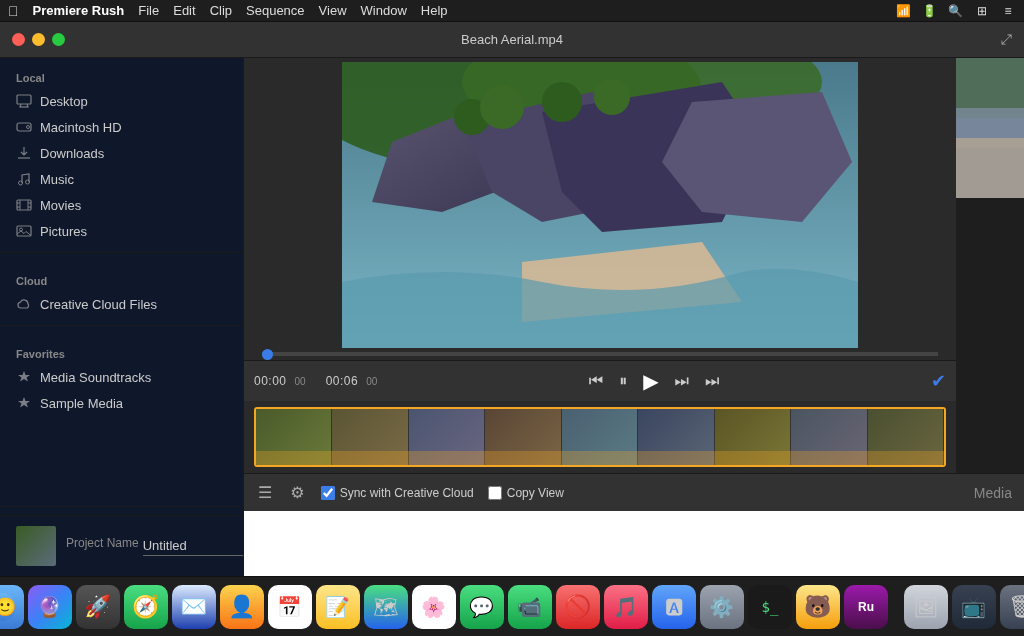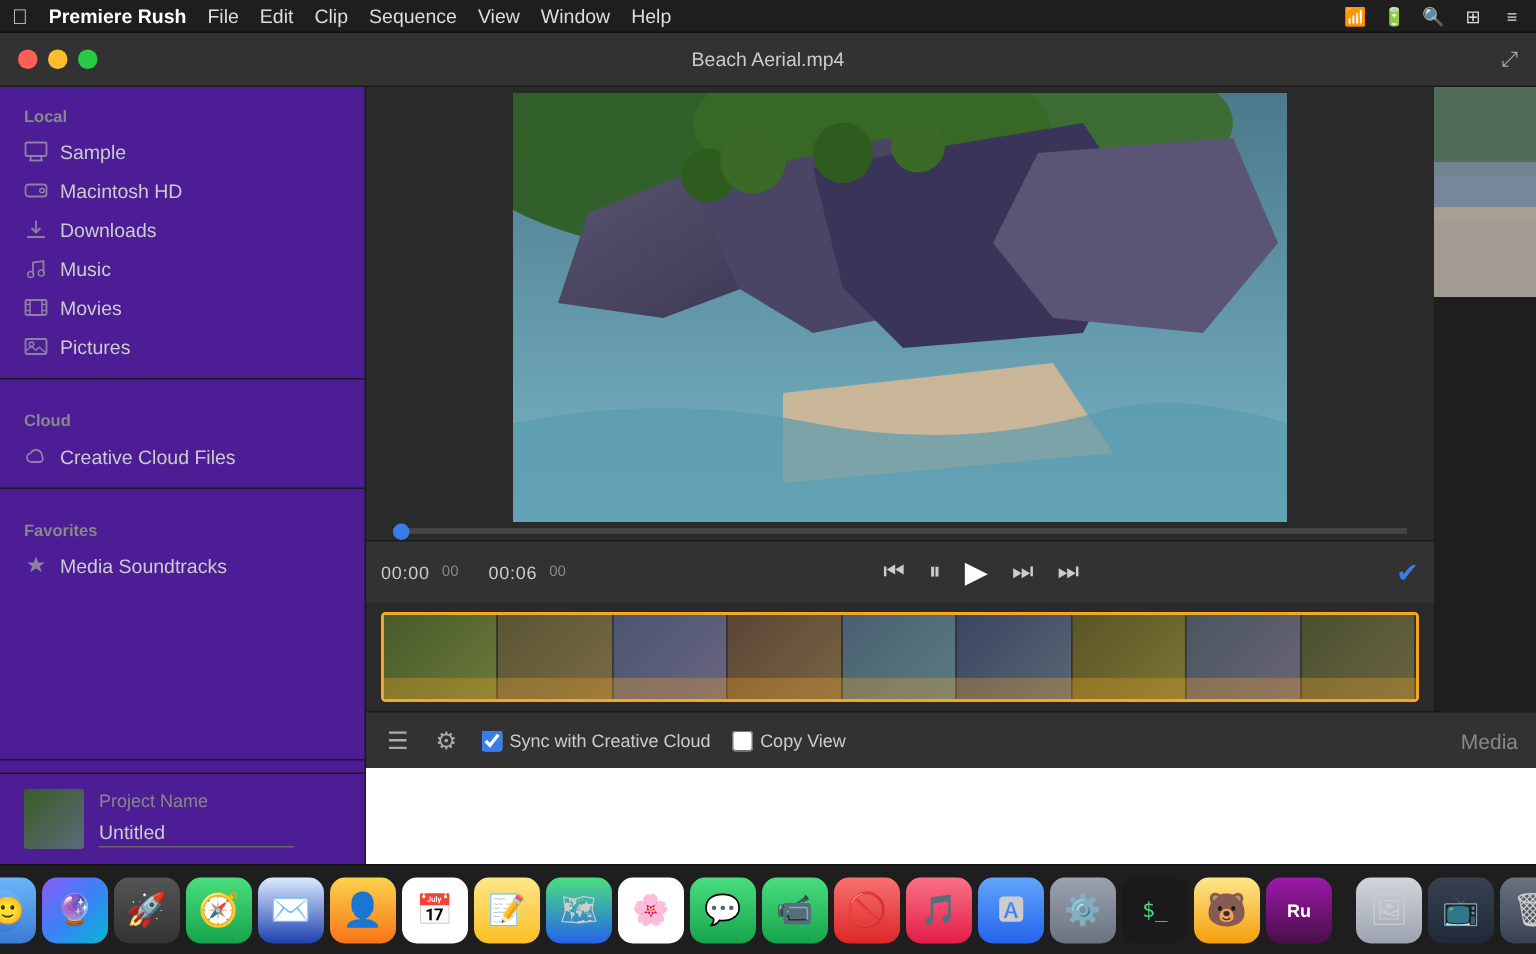--- a/index.html
+++ b/index.html
@@ -97,21 +97,21 @@
     
     .main {
       display: flex;
       flex: 1;
       overflow: hidden;
     }
 
     
     .sidebar {
       width: 244px;
-      background: #4c1d95;
+      background: #0f172a;
       border-right: 1px solid #1a1a1a;
       display: flex;
       flex-direction: column;
       overflow-y: auto;
       flex-shrink: 0;
     }
     .sidebar-section-label {
       color: #888;
       font-size: 11px;
       font-weight: 600;
@@ -445,21 +445,21 @@
   <div class="sidebar">
     <span class="sidebar-section-label">Local</span>
 
     <div class="sidebar-item">
       <svg class="sidebar-item-icon" viewBox="0 0 16 16" fill="none">
         <rect x="1" y="2" width="14" height="9" rx="1" stroke="#aaa" stroke-width="1.2"></rect>
         <line x1="5" y1="11" x2="4" y2="14" stroke="#aaa" stroke-width="1.2"></line>
         <line x1="11" y1="11" x2="12" y2="14" stroke="#aaa" stroke-width="1.2"></line>
         <line x1="3.5" y1="14" x2="12.5" y2="14" stroke="#aaa" stroke-width="1.2"></line>
       </svg>
-      <span>Sample</span>
+      <span>Desktop</span>
     </div>
 
 
     <div class="sidebar-item">
       <svg class="sidebar-item-icon" viewBox="0 0 16 16" fill="none">
         <rect x="1" y="4" width="14" height="8" rx="2" stroke="#aaa" stroke-width="1.2"></rect>
         <circle cx="12" cy="8" r="1.5" stroke="#aaa" stroke-width="1"></circle>
       </svg>
       <span>Macintosh HD</span>
     </div>
@@ -518,26 +518,32 @@
 
     <span class="sidebar-section-label">Favorites</span>
 
     <div class="sidebar-item">
       <svg class="sidebar-item-icon" viewBox="0 0 16 16" fill="#aaa">
         <path d="M8 2l1.5 4H14l-3.5 2.5 1.5 4L8 10l-4 2.5 1.5-4L2 6h4.5z"></path>
       </svg>
       <span>Media Soundtracks</span>
     </div>
 
+    <div class="sidebar-item">
+      <svg class="sidebar-item-icon" viewBox="0 0 16 16" fill="#aaa">
+        <path d="M8 2l1.5 4H14l-3.5 2.5 1.5 4L8 10l-4 2.5 1.5-4L2 6h4.5z"></path>
+      </svg>
+      <span>Sample Media</span>
+    </div>
 
     <div class="sidebar-bottom">
       <div class="sidebar-divider"></div>
       <div class="project-area">
         <div class="project-thumbnail"></div>
-        <div style="display:flex;flex-direction:column;gap:4px;">
+        <div style="display:flex;flex-direction:row;gap:4px;">
           <span class="project-label">Project Name</span>
           <input class="project-name-input" type="text" value="Untitled" style="">
         </div>
       </div>
     </div>
   </div>
 
   <div class="content">
 
     <div class="video-area">

